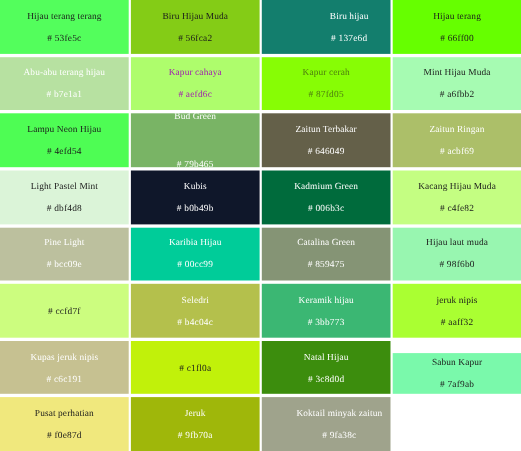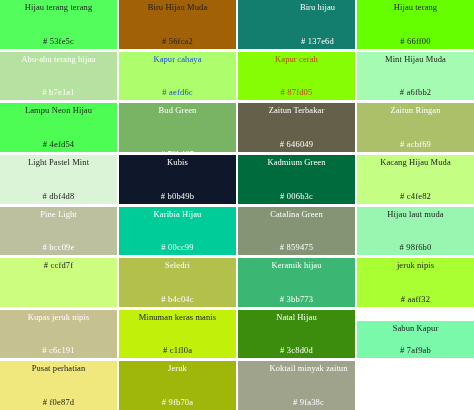--- a/index.html
+++ b/index.html
@@ -21,21 +21,21 @@
     row-gap: 3px;
     width: 474px;
     height: 410px;
     box-sizing: border-box;
     background: #ffffff;
   }
   .swatch {
     display: flex;
     flex-direction: column;
     align-items: center;
-    justify-content: space-between;
+    justify-content: center;
     box-sizing: border-box;
     padding: 2px 1px;
     overflow: hidden;
   }
   .swatch-name {
     font-size: 8.5px;
     line-height: 11px;
     text-align: center;
     white-space: nowrap;
     letter-spacing: 0.1px;
@@ -50,41 +50,41 @@
   }
 </style>
 </head>
 <body>
 
 <div id="palette-grid">
     <div class="swatch" style="background-color: rgb(83, 254, 92); color: rgb(27, 27, 27);">
       <div class="swatch-name">Hijau terang terang</div>
       <div class="swatch-hex"># 53fe5c</div>
     </div>
-    <div class="swatch" style="background-color: #a16207; color: rgb(27, 27, 27);">
+    <div class="swatch" style="background-color: #84cc16; color: rgb(27, 27, 27);">
       <div class="swatch-name">Biru Hijau Muda</div>
       <div class="swatch-hex"># 56fca2</div>
     </div>
     <div class="swatch" style="background-color: rgb(19, 126, 109); color: rgb(255, 255, 255); padding-left: 43px;">
       <div class="swatch-name">Biru hijau</div>
       <div class="swatch-hex"># 137e6d</div>
     </div>
     <div class="swatch" style="background-color: rgb(102, 255, 0); color: rgb(27, 27, 27);">
       <div class="swatch-name">Hijau terang</div>
       <div class="swatch-hex"># 66ff00</div>
     </div>
     <div class="swatch" style="background-color: rgb(183, 225, 161); color: rgb(255, 255, 255);">
       <div class="swatch-name">Abu-abu terang hijau</div>
       <div class="swatch-hex"># b7e1a1</div>
     </div>
-    <div class="swatch" style="background-color: rgb(174, 253, 108); color: #1d4ed8;">
+    <div class="swatch" style="background-color: rgb(174, 253, 108); color: #a21caf;">
       <div class="swatch-name">Kapur cahaya</div>
       <div class="swatch-hex"># aefd6c</div>
     </div>
-    <div class="swatch" style="background-color: rgb(135, 253, 5); color: #c2410c;">
+    <div class="swatch" style="background-color: rgb(135, 253, 5); color: #4d7c0f;">
       <div class="swatch-name">Kapur cerah</div>
       <div class="swatch-hex"># 87fd05</div>
     </div>
     <div class="swatch" style="background-color: rgb(166, 251, 178); color: rgb(27, 27, 27);">
       <div class="swatch-name">Mint Hijau Muda</div>
       <div class="swatch-hex"># a6fbb2</div>
     </div>
     <div class="swatch" style="background-color: rgb(78, 253, 84); color: rgb(27, 27, 27);">
       <div class="swatch-name">Lampu Neon Hijau</div>
       <div class="swatch-hex"># 4efd54</div>
@@ -146,21 +146,20 @@
     </div>
     <div class="swatch" style="background-color: rgb(170, 255, 50); color: rgb(27, 27, 27);">
       <div class="swatch-name">jeruk nipis</div>
       <div class="swatch-hex"># aaff32</div>
     </div>
     <div class="swatch" style="background-color: rgb(198, 193, 145); color: rgb(255, 255, 255);">
       <div class="swatch-name">Kupas jeruk nipis</div>
       <div class="swatch-hex"># c6c191</div>
     </div>
     <div class="swatch" style="background-color: rgb(193, 241, 10); color: rgb(27, 27, 27);">
-      <div class="swatch-name">Minuman keras manis</div>
       <div class="swatch-hex"># c1fl0a</div>
     </div>
     <div class="swatch" style="background-color: rgb(60, 141, 13); color: rgb(255, 255, 255);">
       <div class="swatch-name">Natal Hijau</div>
       <div class="swatch-hex"># 3c8d0d</div>
     </div>
     <div class="swatch" style="background-color: rgb(122, 249, 171); color: rgb(27, 27, 27); margin-top: 11px;">
       <div class="swatch-name">Sabun Kapur</div>
       <div class="swatch-hex"># 7af9ab</div>
     </div>

